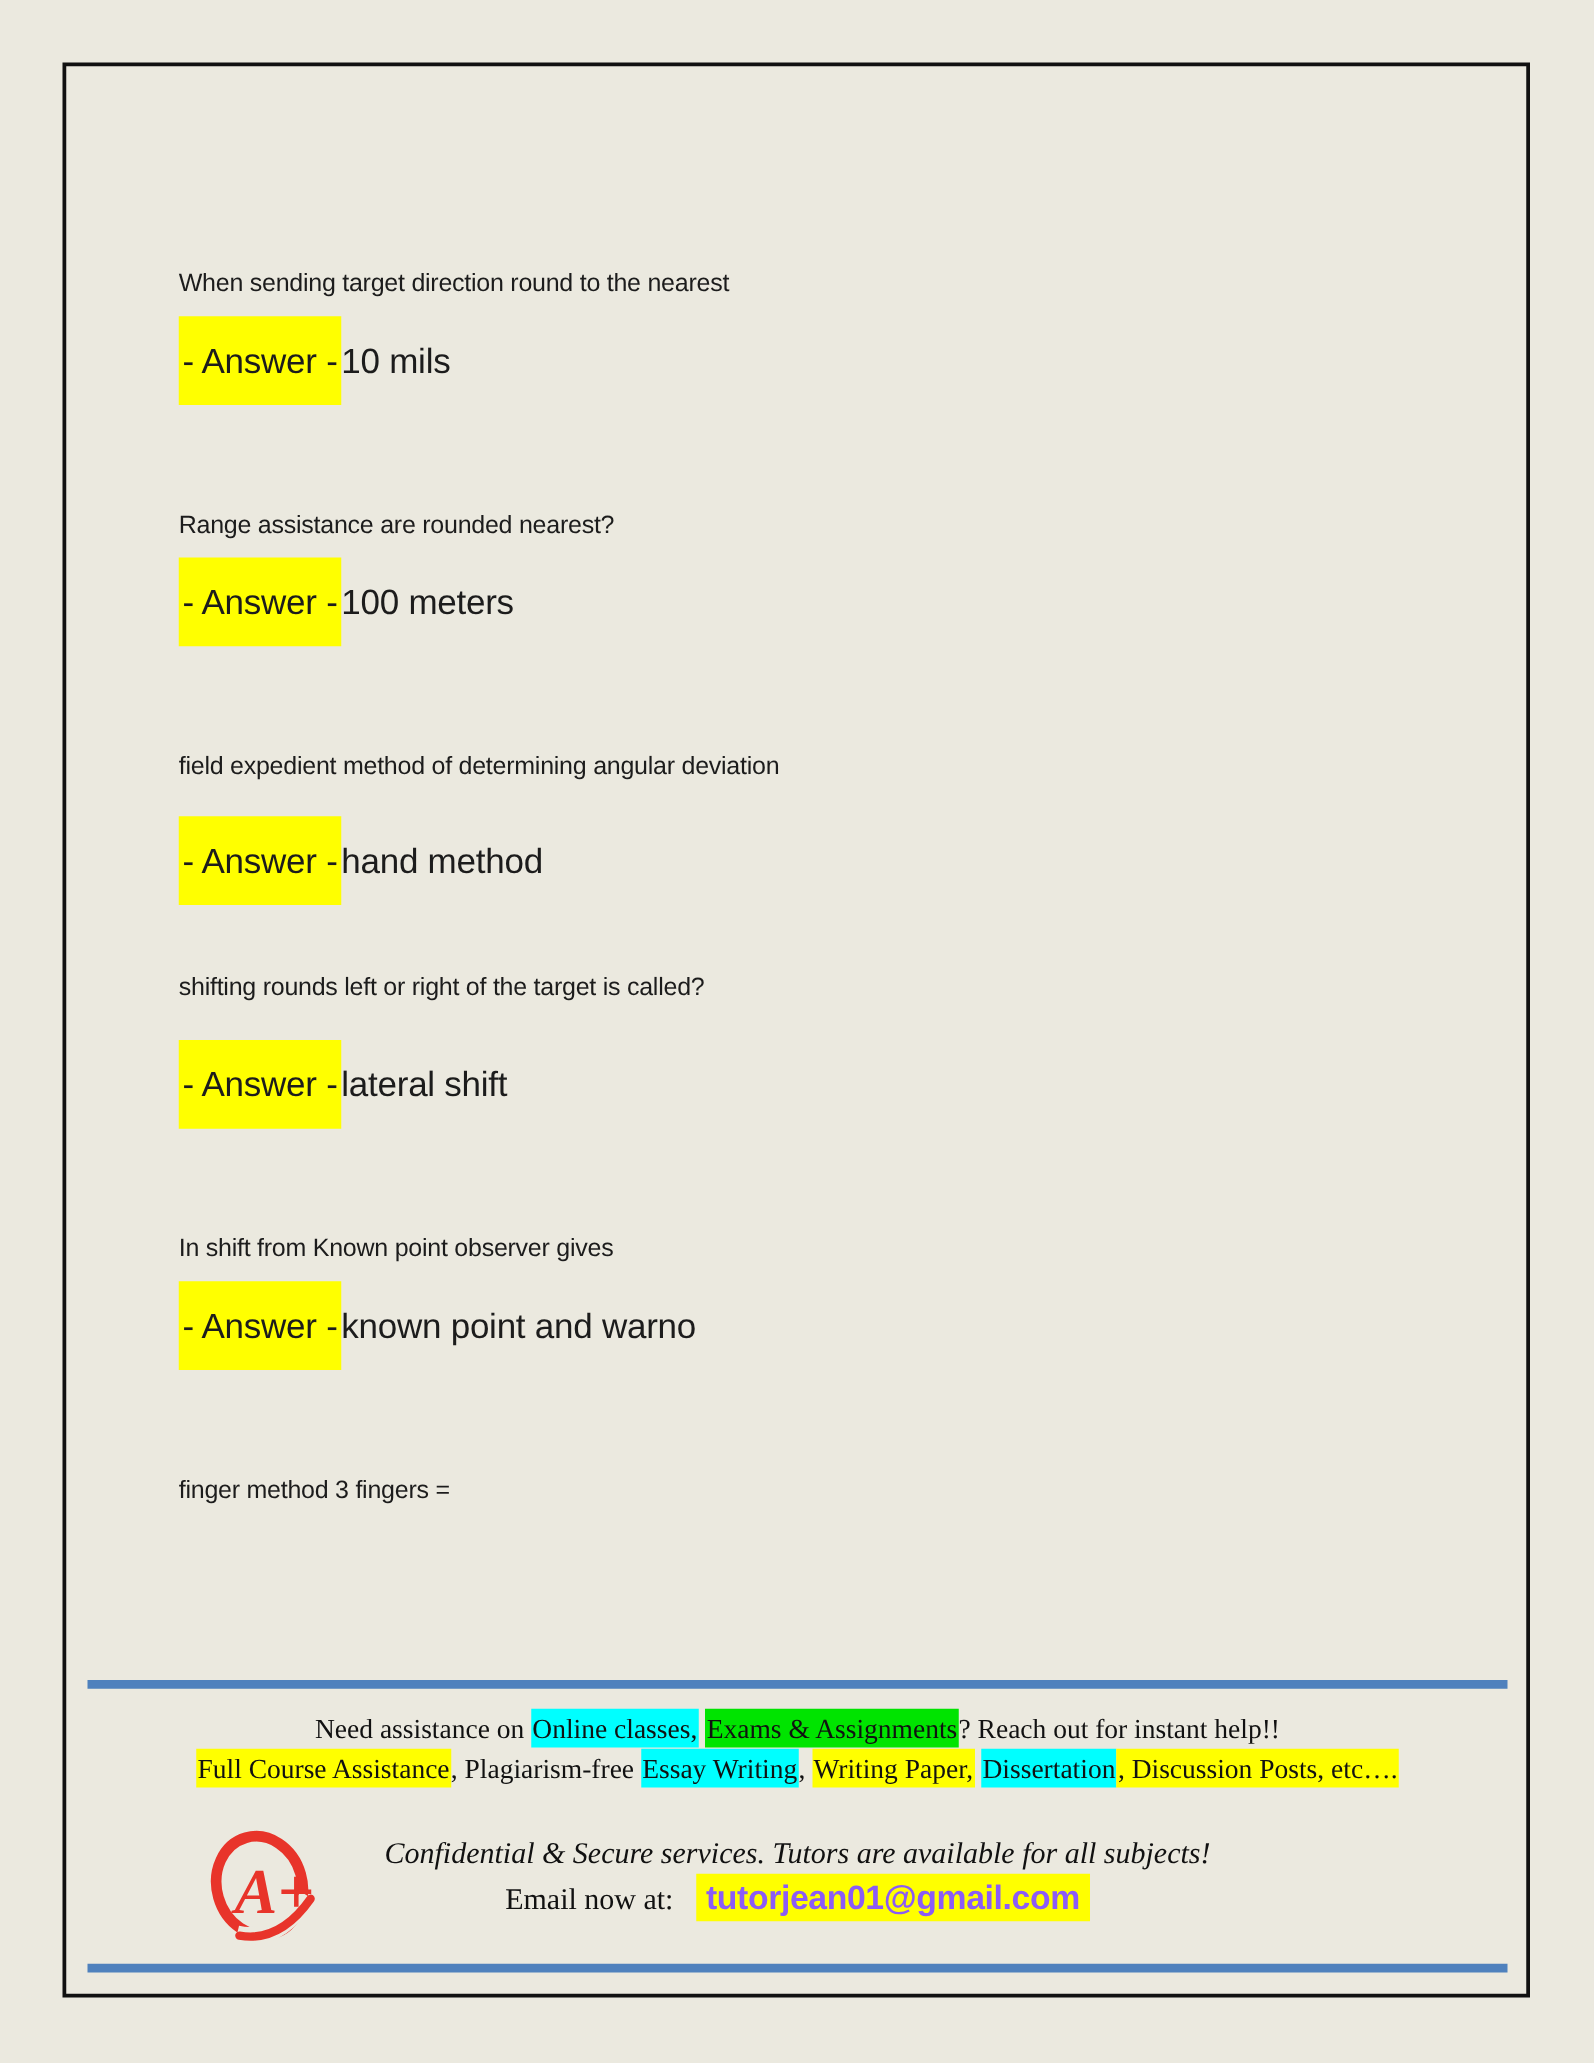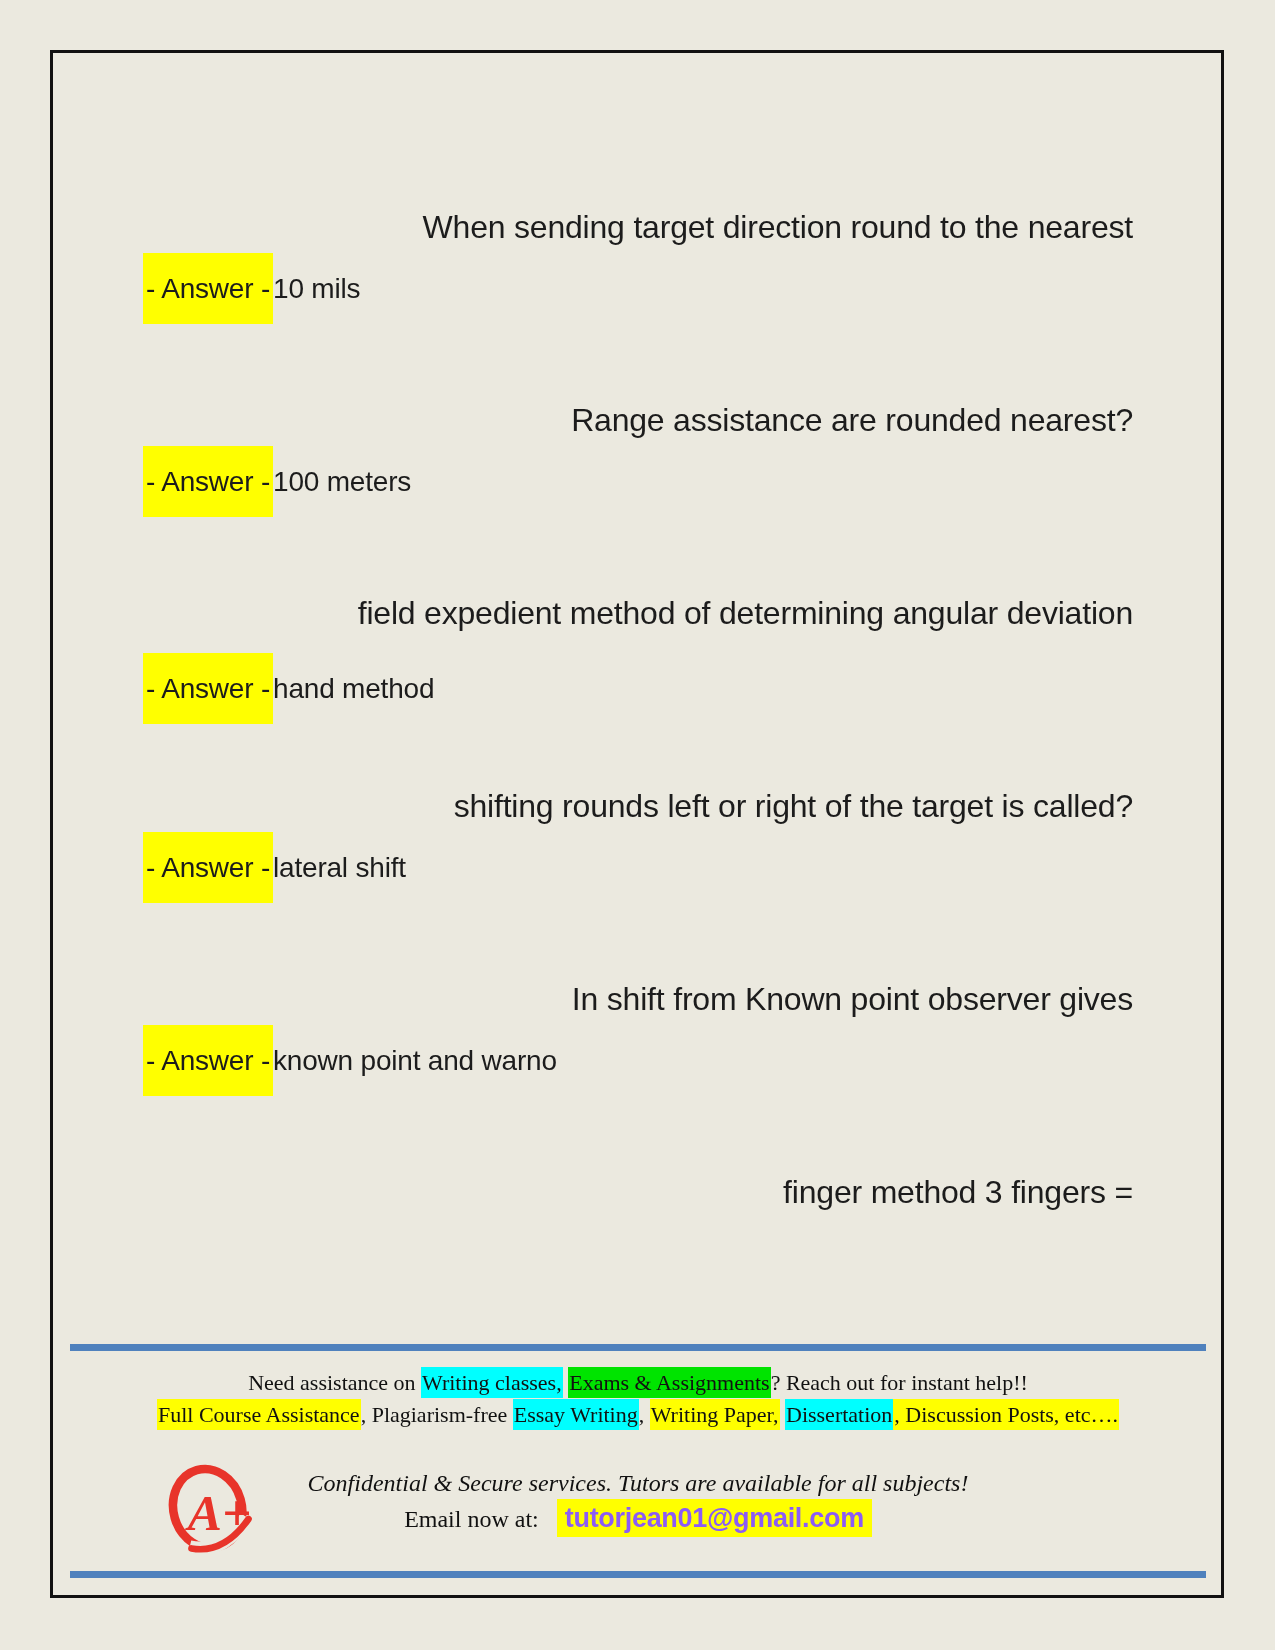--- a/index.html
+++ b/index.html
@@ -15,21 +15,21 @@
   .page{
     position:relative;width:1275px;height:1650px;background:var(--bg);
     font-family:"Liberation Sans",sans-serif;color:var(--ink);overflow:hidden;
   }
   .border-frame{
     position:absolute;left:50px;top:50px;width:1168px;height:1542px;
     border:3px solid #111;pointer-events:none;
   }
   .q-line{
     position:absolute;left:143px;width:990px;
-    font-size:32px;letter-spacing:-0.2px;line-height:34px;text-align:right;
+    font-size:20px;letter-spacing:-0.2px;line-height:34px;
   }
   .a-line{
     position:absolute;left:143px;width:990px;
     font-size:28px;letter-spacing:-0.2px;line-height:34px;
   }
   .hl{padding:20px 3px;}
   .hl-yellow{background:var(--yellow);}
   .hl-cyan{background:var(--cyan);}
   .hl-green{background:var(--green);}
   .rule{
@@ -64,30 +64,30 @@
 <div class="page">
   <div class="border-frame"></div>
 
   <div id="qa">
       <div class="q-line" style="top: 210px;">When sending target direction round to the nearest</div>
       <div class="a-line" style="top: 272px;"><span class="hl hl-yellow">- Answer -</span><span>10 mils</span></div>
       <div class="q-line" style="top: 403px;">Range assistance are rounded nearest?</div>
       <div class="a-line" style="top: 465px;"><span class="hl hl-yellow">- Answer -</span><span>100 meters</span></div>
       <div class="q-line" style="top: 596px;">field expedient method of determining angular deviation</div>
       <div class="a-line" style="top: 658px; margin-top: 14px;"><span class="hl hl-yellow">- Answer -</span><span>hand method</span></div>
-      <div class="q-line" style="top: 789px;">shifting rounds left or right of the target is called?</div>
+      <div class="q-line" style="top: 773px;">shifting rounds left or right of the target is called?</div>
       <div class="a-line" style="top: 851px;"><span class="hl hl-yellow">- Answer -</span><span>lateral shift</span></div>
       <div class="q-line" style="top: 982px;">In shift from Known point observer gives</div>
       <div class="a-line" style="top: 1044px;"><span class="hl hl-yellow">- Answer -</span><span>known point and warno</span></div>
       <div class="q-line" style="top: 1175px;">finger method 3 fingers =</div>
     </div>
 
   <div class="rule rule-top"></div>
 
-  <div class="footer-line f1" id="footer-line1"><span>Need assistance on </span><span class="hl hl-cyan">Writing classes,</span><span> </span><span class="hl hl-green">Exams &amp; Assignments</span><span>? Reach out for instant help!!</span></div>
+  <div class="footer-line f1" id="footer-line1"><span>Need assistance on </span><span class="hl hl-cyan">Online classes,</span><span> </span><span class="hl hl-green">Exams &amp; Assignments</span><span>? Reach out for instant help!!</span></div>
   <div class="footer-line f2" id="footer-line2"><span class="hl hl-yellow">Full Course Assistance</span><span>, Plagiarism-free </span><span class="hl hl-cyan">Essay Writing</span><span>, </span><span class="hl hl-yellow">Writing Paper,</span><span> </span><span class="hl hl-cyan">Dissertation</span><span class="hl hl-yellow">, Discussion Posts, etc….</span></div>
 
   <svg class="logo" viewBox="0 0 100 100">
     <g>
       <ellipse cx="47" cy="49" rx="36" ry="42" fill="none" stroke="#e8342a" stroke-width="9" transform="rotate(-16 47 49)"></ellipse>
     </g>
     <path d="M 28 90 Q 62 98 88 58" fill="none" stroke="#ebe9df" stroke-width="15"></path>
     <path d="M 30 91 Q 64 97 90 60" fill="none" stroke="#e8342a" stroke-width="7" stroke-linecap="round"></path>
     <text x="26" y="72" font-family="Liberation Serif, serif" font-weight="bold" font-style="italic" font-size="54" fill="#e8342a">A+</text>
   </svg>

